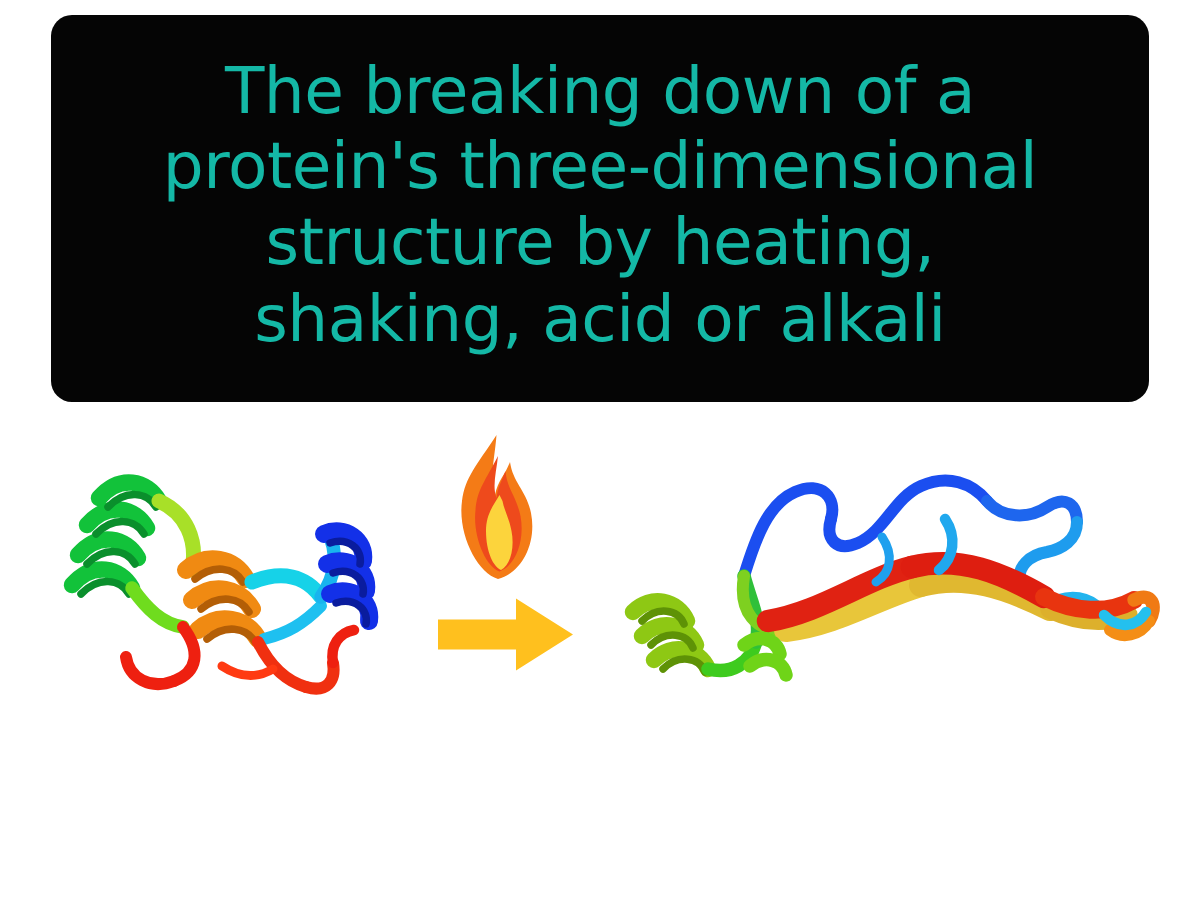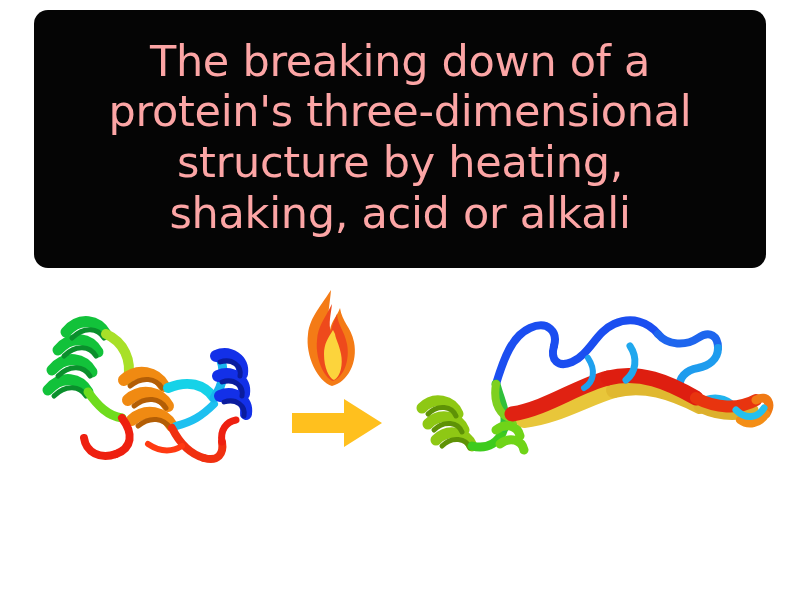--- a/index.html
+++ b/index.html
@@ -27,21 +27,21 @@
     height: 258px;
     background: #050505;
     border-radius: 14px;
     display: flex;
     align-items: center;
     justify-content: center;
     box-sizing: border-box;
     padding: 6px 10px 10px 10px;
   }
   #definition-text {
-    color: #fca5a5;
+    color: #14b8a6;
     font-family: "DejaVu Sans", sans-serif;
     font-size: 43px;
     line-height: 1.18;
     text-align: center;
     letter-spacing: -0.3px;
     font-weight: 400;
     white-space: pre-line;
   }
   #illustration {
     position: absolute;

